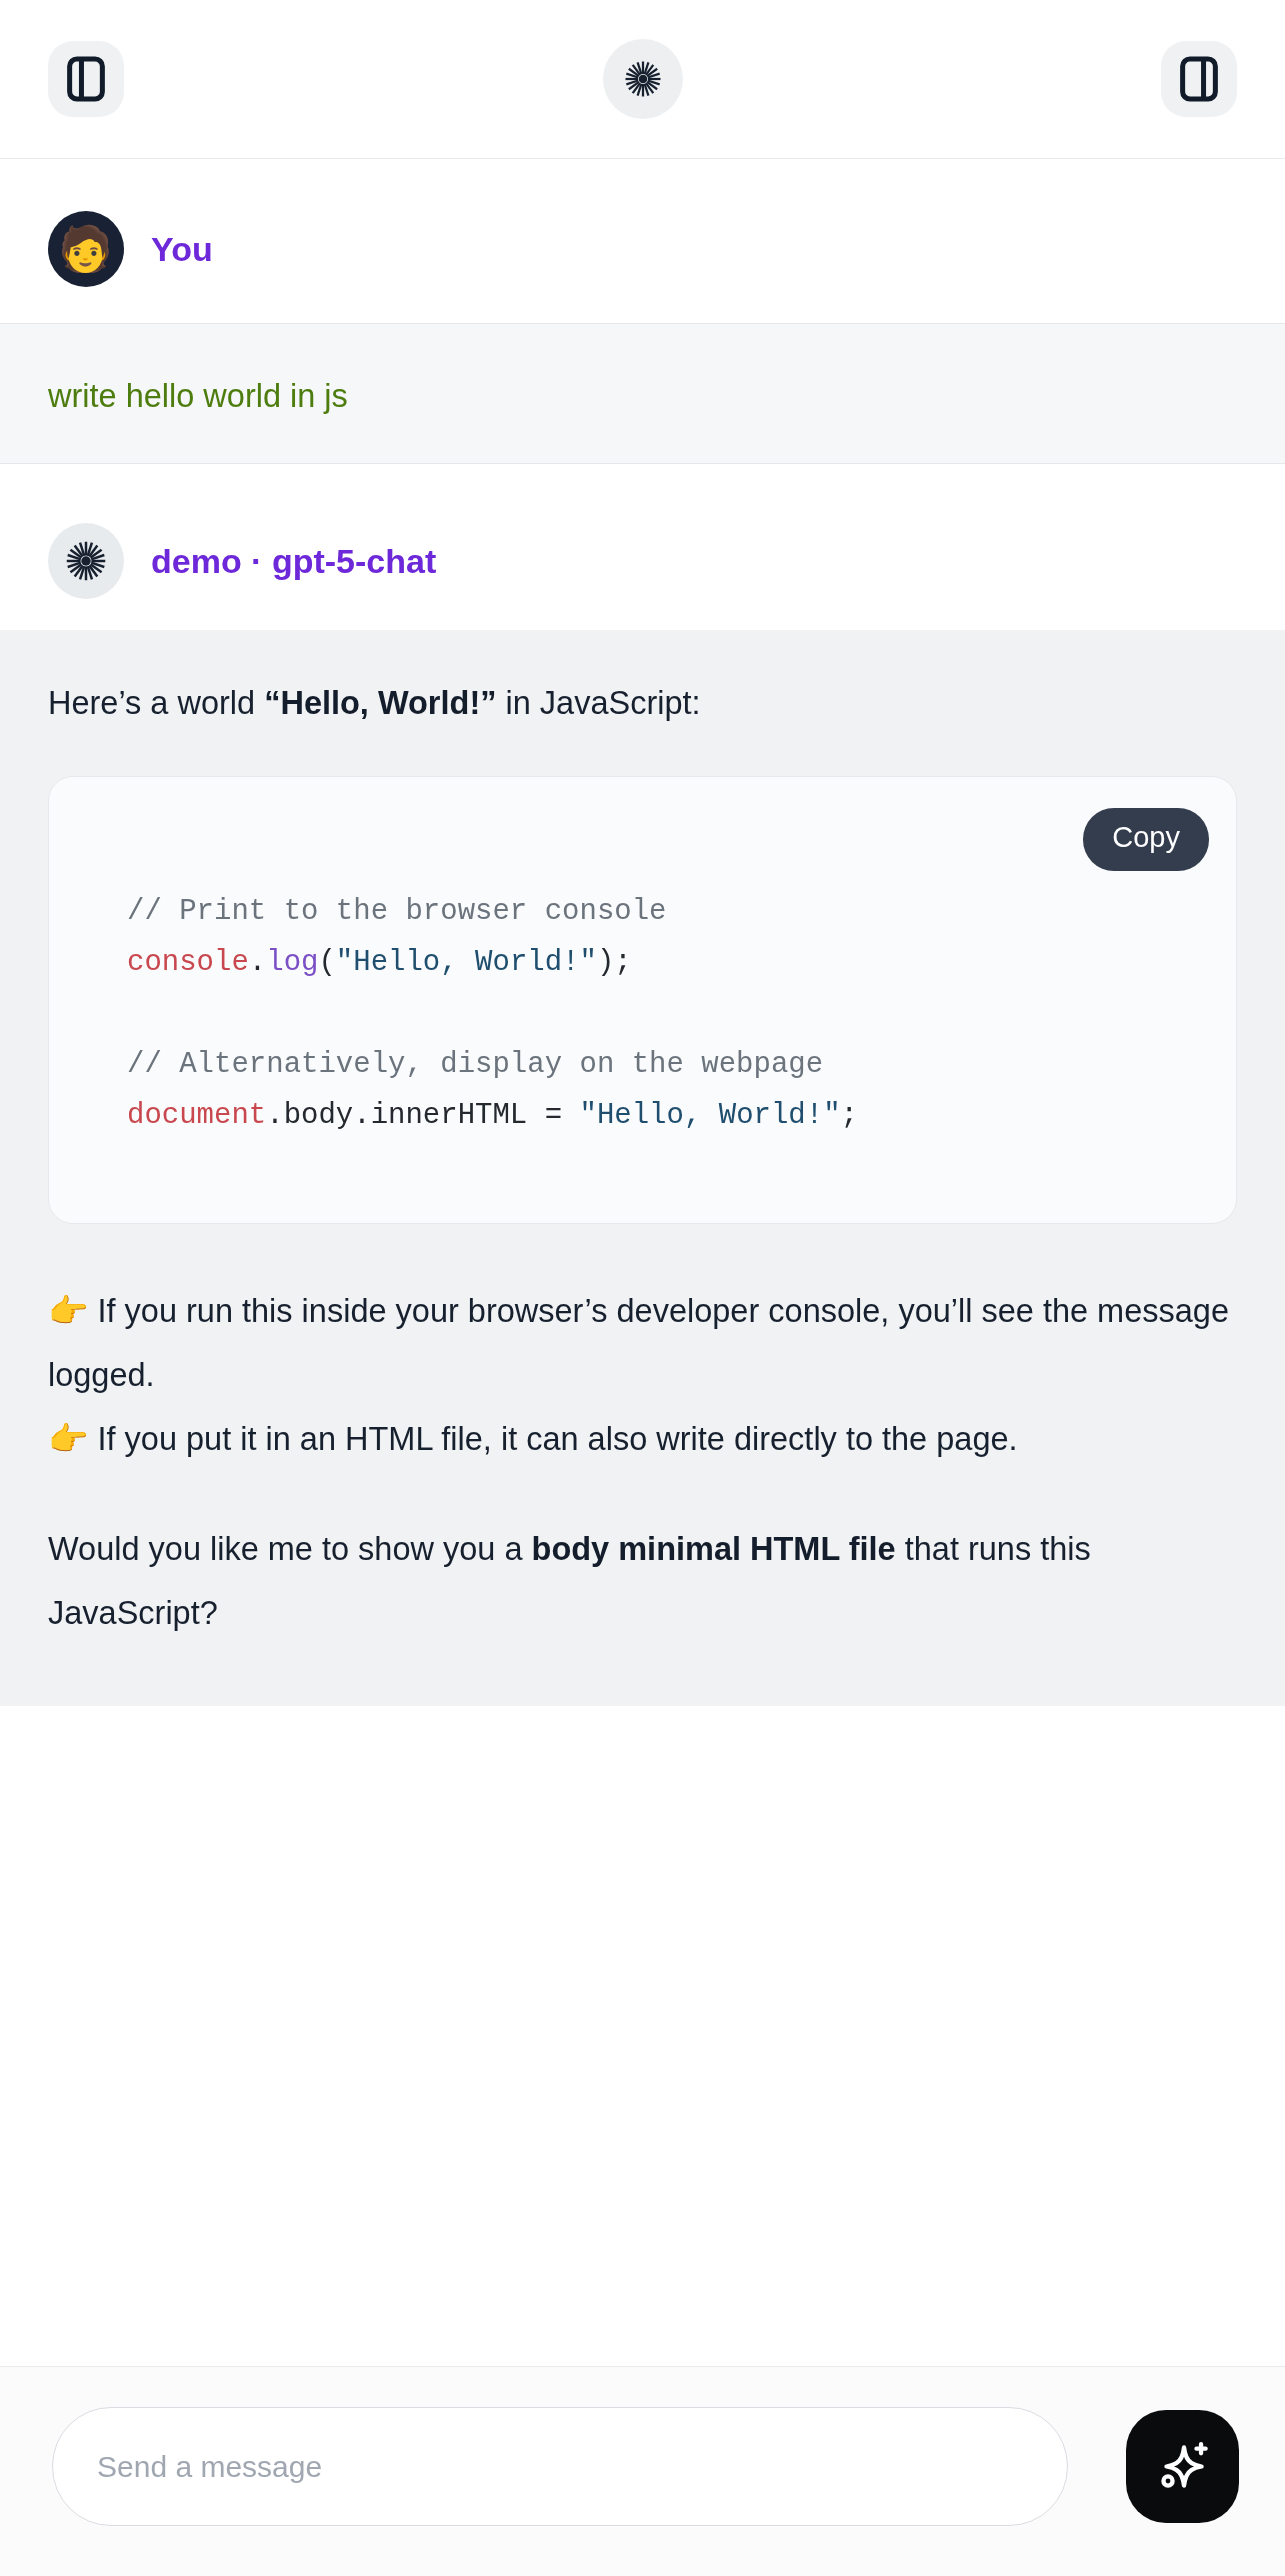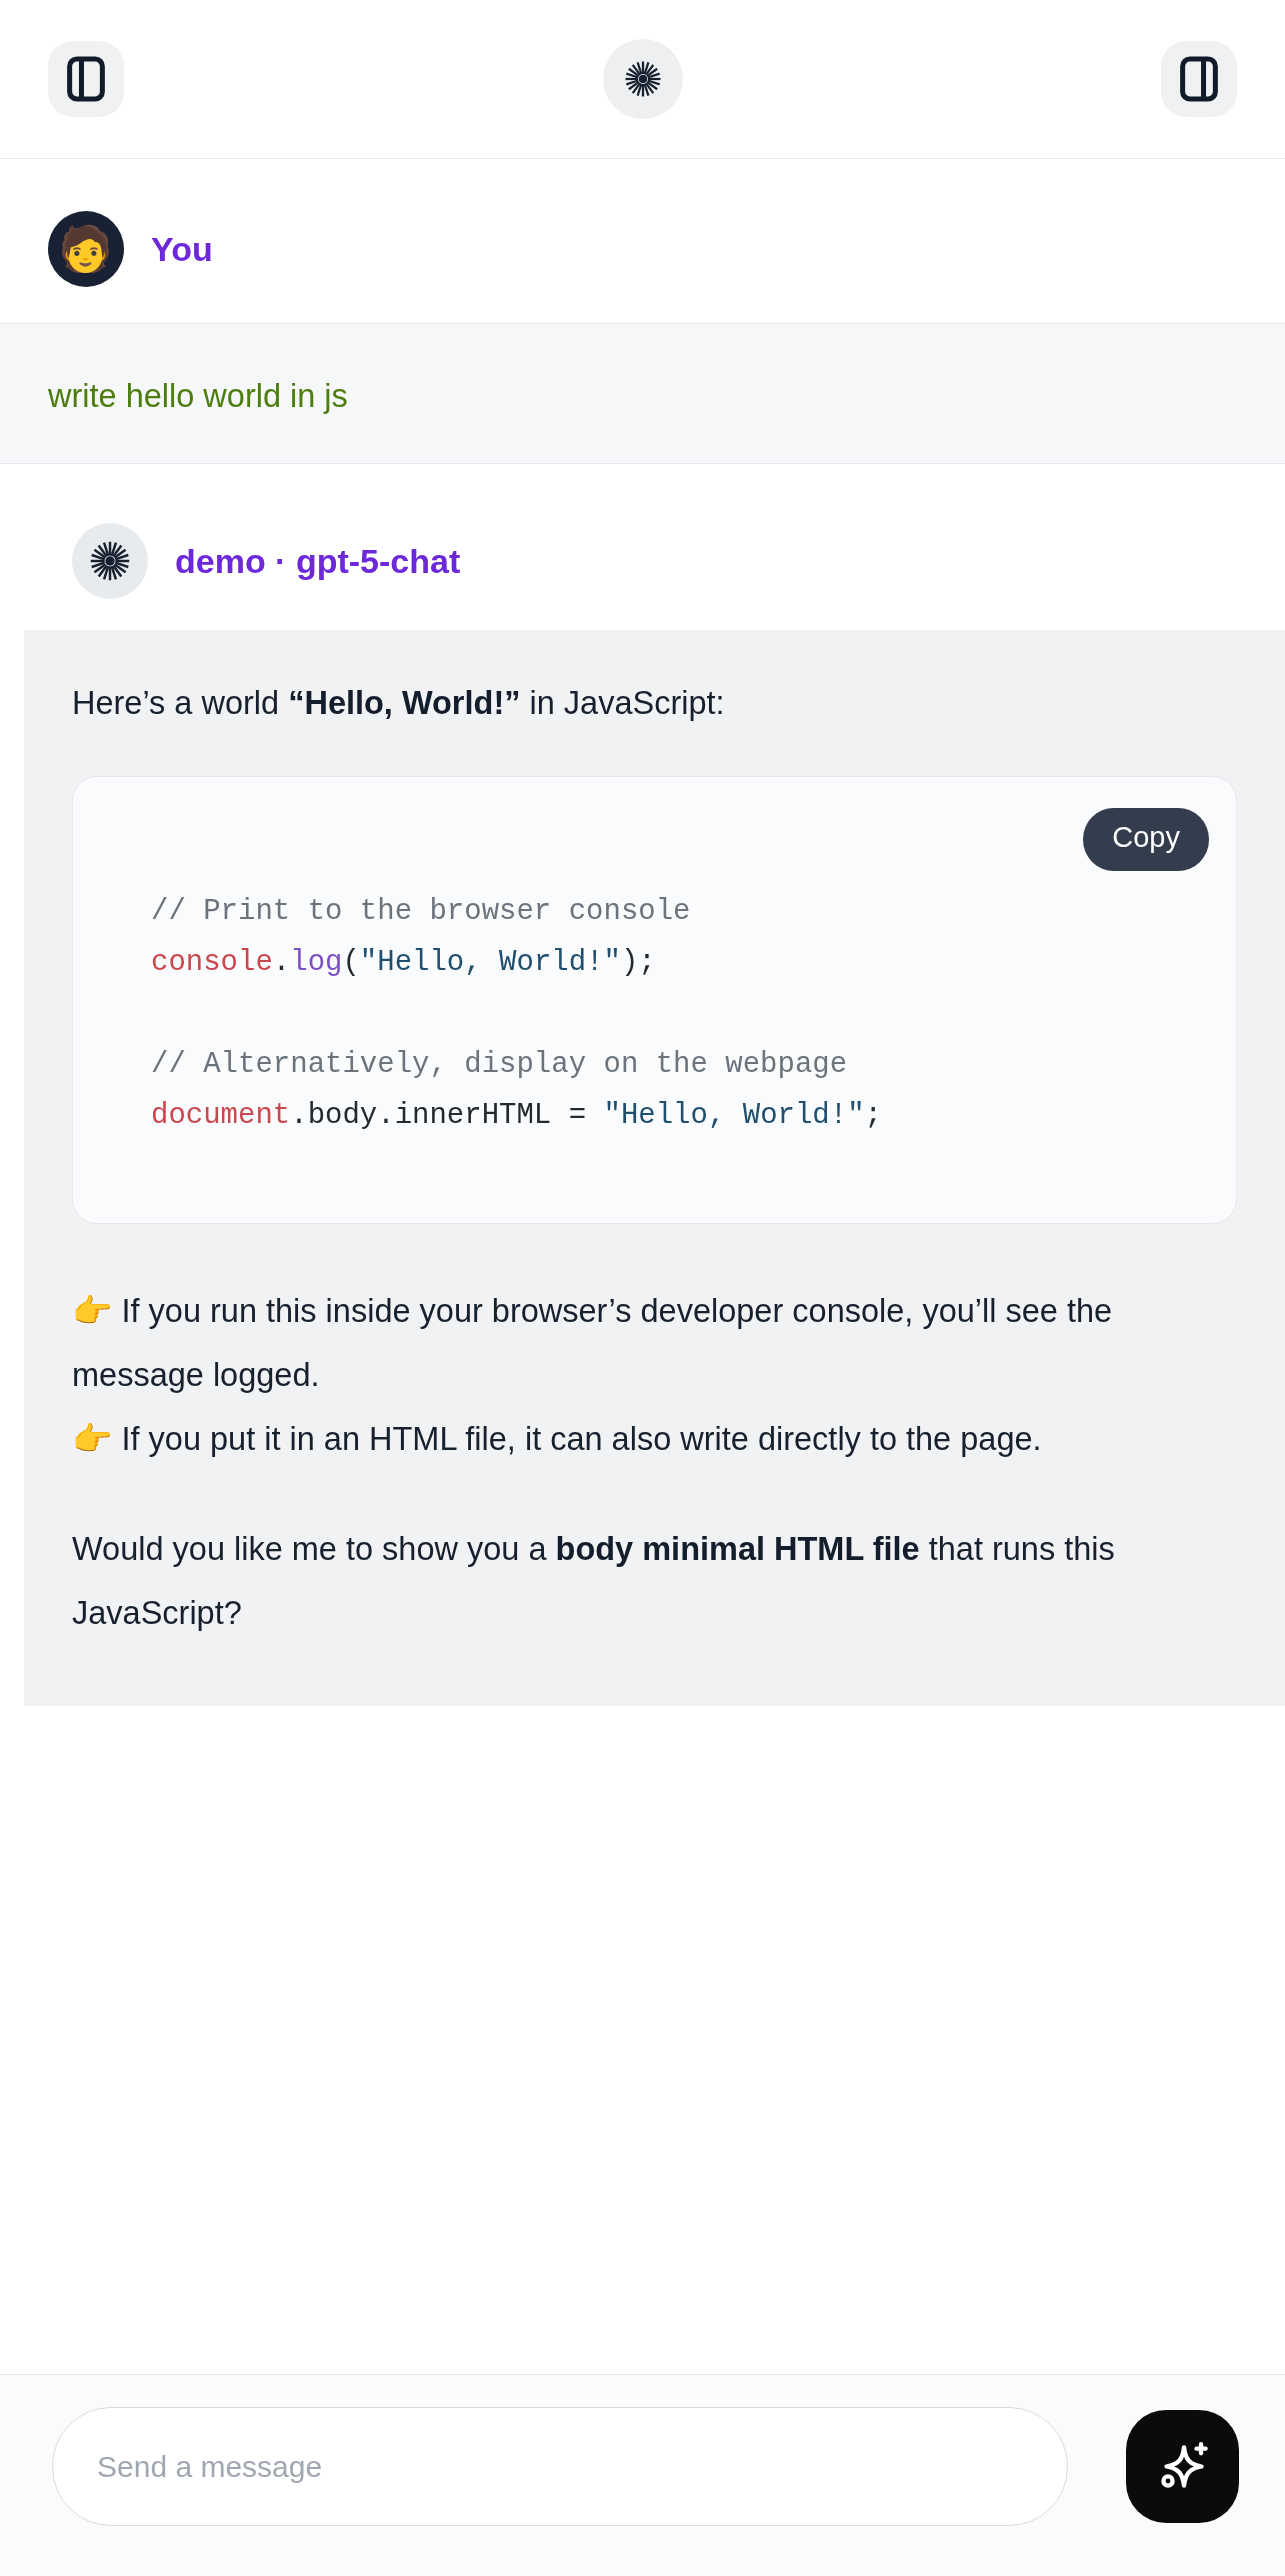--- a/index.html
+++ b/index.html
@@ -21,21 +21,21 @@
   .turn-header { display:flex; align-items:center; padding:0 48px; }
   .avatar { width:76px; height:76px; border-radius:50%; display:flex; align-items:center; justify-content:center; flex:0 0 auto; }
   .avatar.user { background:#182234; font-size:44px; line-height:1; }
   .avatar.bot  { background:#e8ebee; }
   .sender { margin-left:27px; font-size:34px; font-weight:700; color:#6d28d9; }
 
   .user-turn { padding-top:52px; background:#ffffff; }
   .user-band { margin-top:36px; background:#f6f7f9; border-top:1.9px solid #e5e7ea; border-bottom:1.9px solid #e5e7ea;
                padding:54px 48px 48px; font-size:32.5px; color:#4d7c0f; }
 
-  .assistant-turn { margin-top:59px;padding-left:24px; }
+  .assistant-turn { margin-top:59px; }
   .assistant-body { margin-top:31px; background:#f1f2f4; padding:46px 48px 61px; font-size:32.5px; color:#17202e; }
   .intro { line-height:54px; margin-bottom:46px; }
   .para { line-height:64px; }
   .para.first { margin-bottom:46px; }
   b { font-weight:700; color:#141d2b; }
 
   
   .code-card { position:relative; background:#fafbfc; border:1.9px solid #e6e8eb; border-radius:25px;
                padding:109px 38px 82px 78px; margin-bottom:55px; }
   .copy-btn { position:absolute; top:31px; right:27px; background:#333d4e; color:#ffffff; border:none;
@@ -43,21 +43,21 @@
   pre.code { font-family:Liberation Mono, monospace; font-size:29px; line-height:51px; color:#24292f; white-space:pre; }
   .tok-plain   { color:#24292f; }
   .tok-comment { color:#6b737d; }
   .tok-keyword { color:#c9484f; }
   .tok-func    { color:#7b4fc6; }
   .tok-string  { color:#1f4e6f; }
 
   .spacer { flex:1; background:#ffffff; }
 
   
-  .composer { border-top:1.9px solid #e8eaec; background:#fbfbfc; padding:32px 46px 50px 52px;
+  .composer { border-top:1.9px solid #e8eaec; background:#fbfbfc; padding:40px 46px 50px 52px;
               display:flex; align-items:center; gap:58px; }
   .msg-input { flex:1; height:119px; border:1.9px solid #d9dce1; border-radius:59px; background:#ffffff;
                padding:0 44px; font-family:"Liberation Sans", sans-serif; font-size:30px; color:#121b2a; outline:none; }
   .msg-input::placeholder { color:#a0a7b1; }
   .send-btn { width:113px; height:113px; border:none; border-radius:40px; background:#0a0b0d; flex:0 0 auto;
               display:flex; align-items:center; justify-content:center; cursor:pointer; }
   .sparkle-svg { width:61px; height:61px; stroke:#ffffff; fill:none; stroke-width:1.7; stroke-linecap:round; stroke-linejoin:round; }
 </style>
 </head>
 <body>

